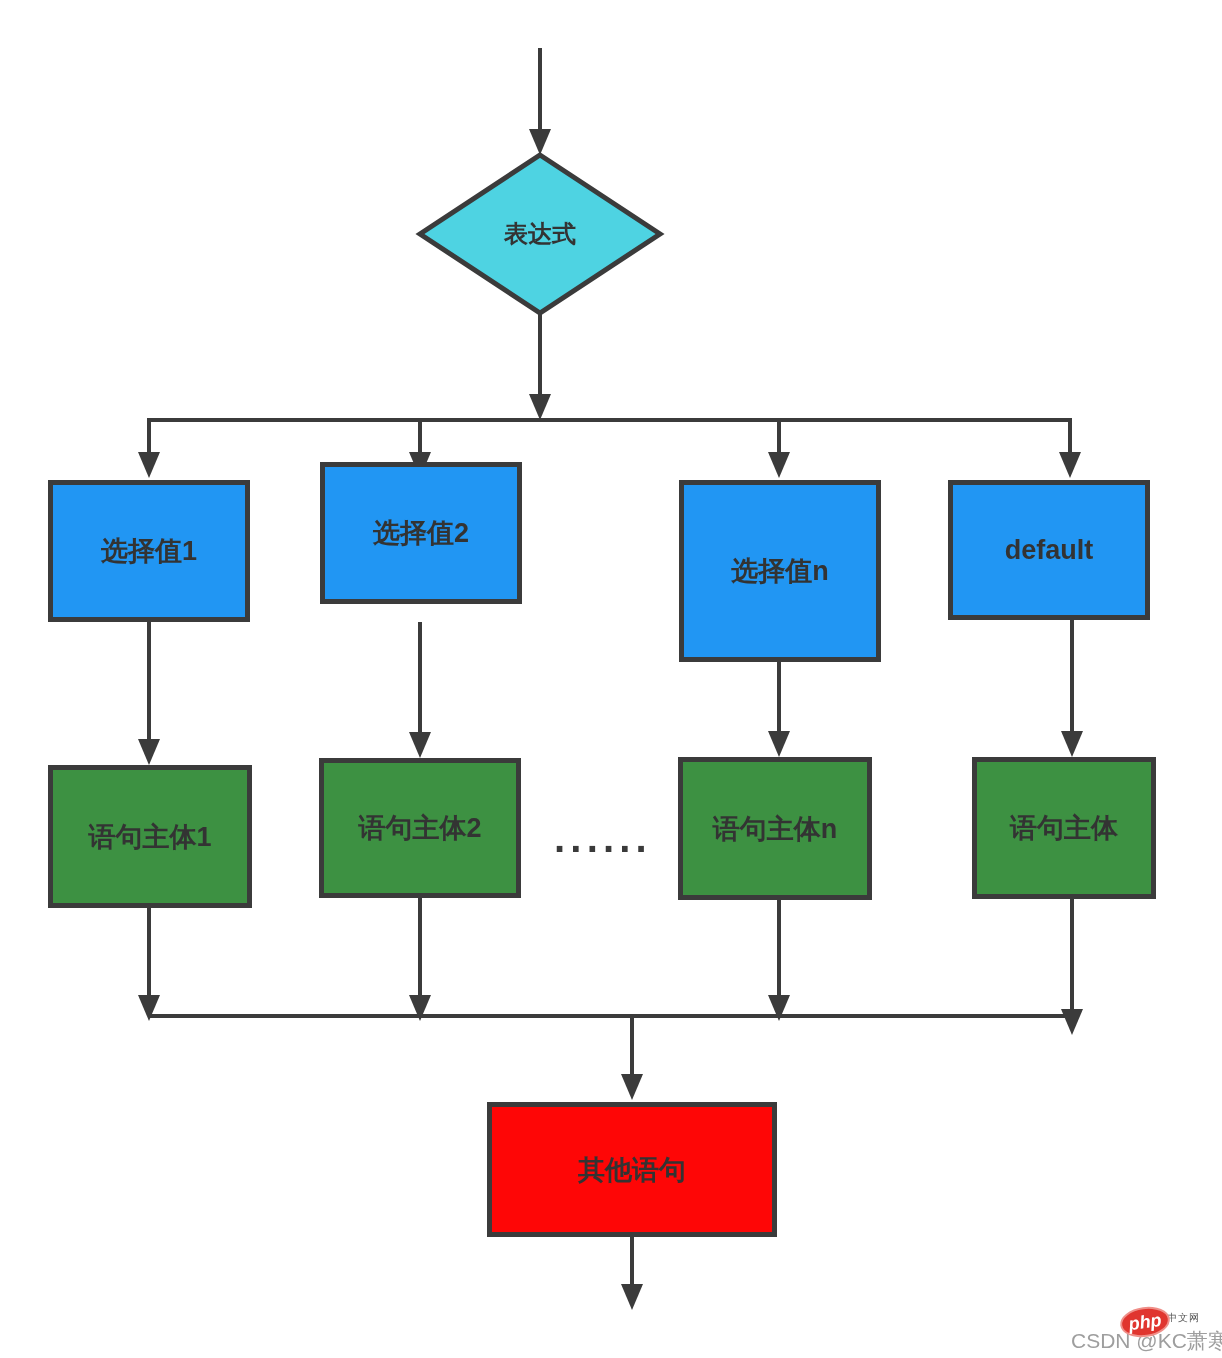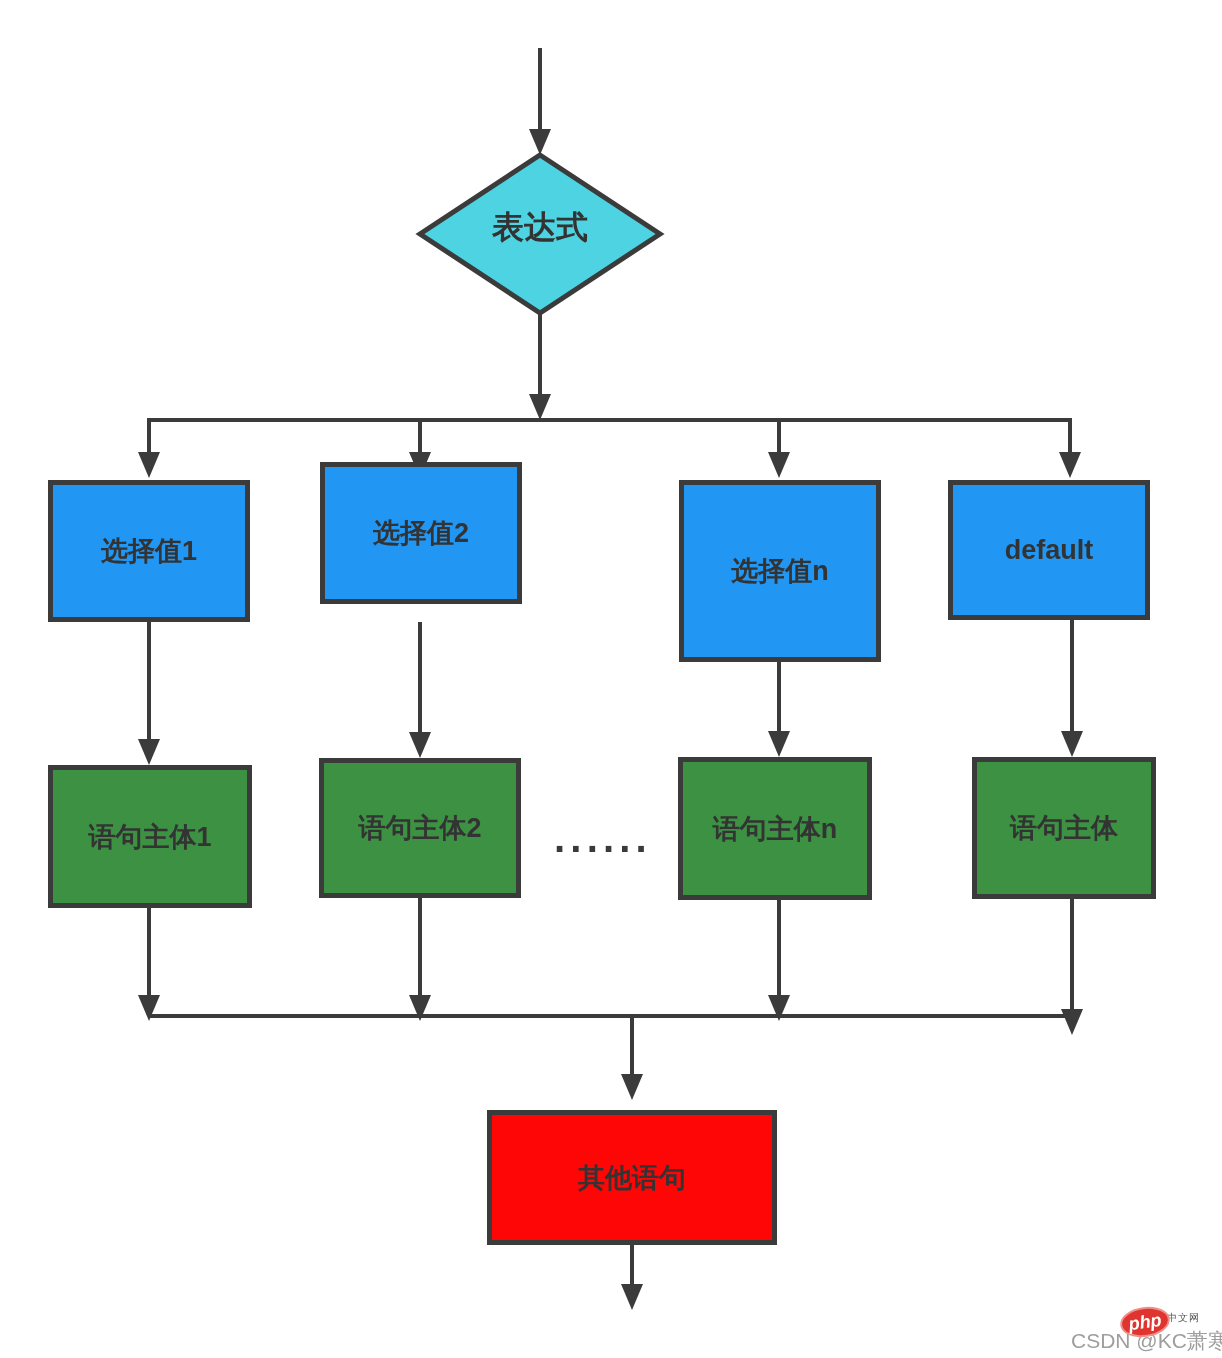--- a/index.html
+++ b/index.html
@@ -17,25 +17,25 @@
   .diamond-shape { fill:var(--cyan,#4ed3e2); stroke:var(--line,#3b3b3b); stroke-width:5; }
   
   .node {
     position:absolute; border:5px solid var(--line,#3b3b3b);
     display:flex; align-items:center; justify-content:center;
     font-weight:bold; font-size:27px; color:var(--node-text,#333333);
     text-align:center;
   }
   .case  { background:var(--blue,#2196f3); }
   .bodyn { background:var(--green,#3d9142); }
-  .other { background:var(--red,#fe0606);margin-top:8px; }
+  .other { background:var(--red,#fe0606); }
   .diamond-label {
     position:absolute; left:440px; top:206px; width:200px; height:56px;
-    display:flex; justify-content:center;
-    font-weight:bold; font-size:32px; color:var(--node-text,#333333);
+    display:flex; align-items:center; justify-content:center;
+    font-weight:bold; font-size:24px; color:var(--node-text,#333333);
   }
   .dots {
     position:absolute; left:554px; top:829px; width:76px; height:40px;
     line-height:40px; text-align:center;
     font-size:40px; font-weight:bold; letter-spacing:3px;
     color:var(--dots,#3a3a3a);
   }
   
   .watermark-text {
     position:absolute; left:1071px; top:1327px;

